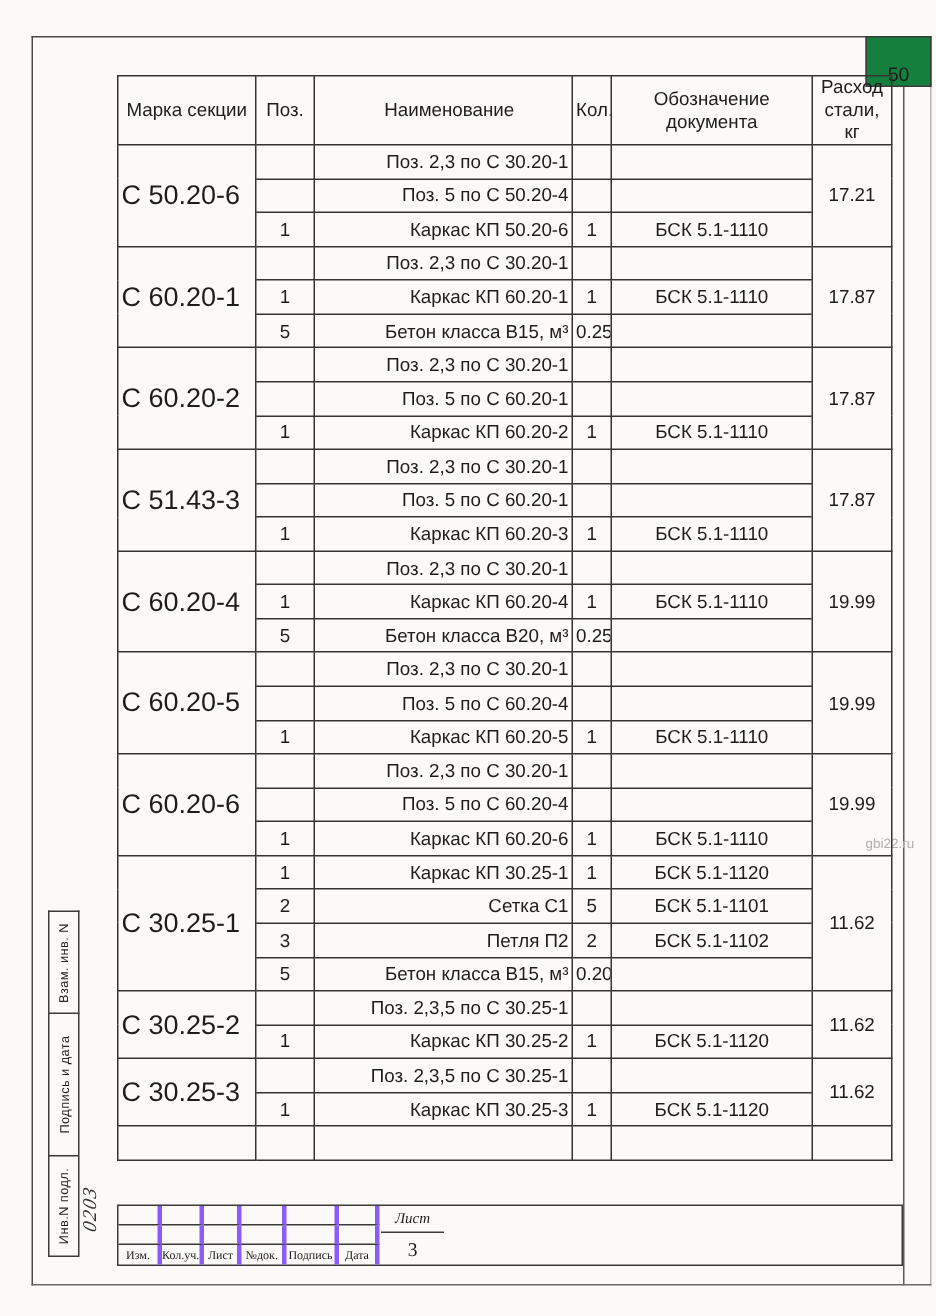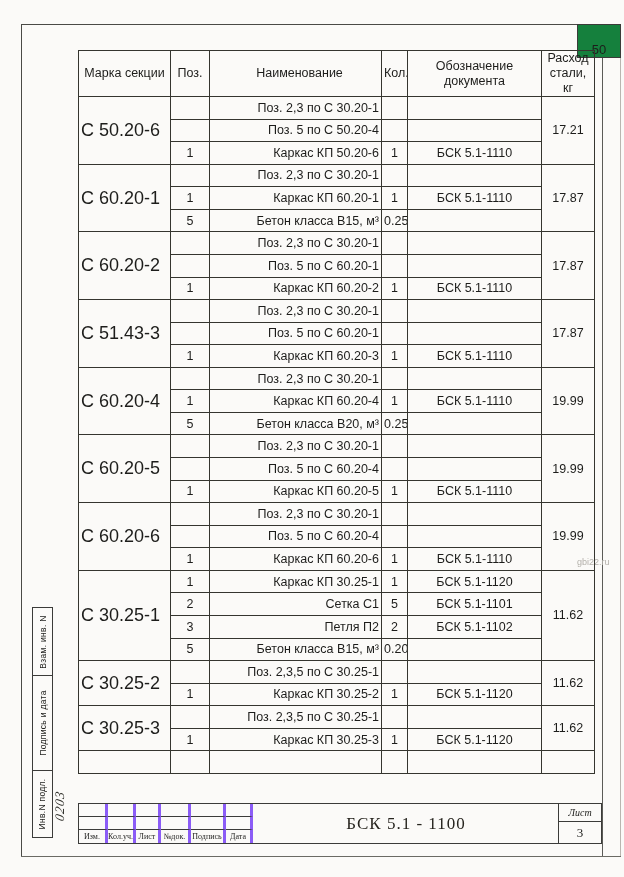--- a/index.html
+++ b/index.html
@@ -374,18 +374,17 @@
     <div class="cell"></div>
     <div class="cell"></div>
     <div class="cell"></div>
     <div class="cell r3">Изм.</div>
     <div class="cell r3">Кол.уч.</div>
     <div class="cell r3">Лист</div>
     <div class="cell r3">№док.</div>
     <div class="cell r3">Подпись</div>
     <div class="cell r3">Дата</div>
   </div>
-  <div id="tb-doc">БСК 5.1 - 1100</div>
   <div id="tb-sheet">
     <div id="tb-sheet-label">Лист</div>
     <div id="tb-sheet-num">3</div>
   </div>
 </div>
 
 </body></html>

